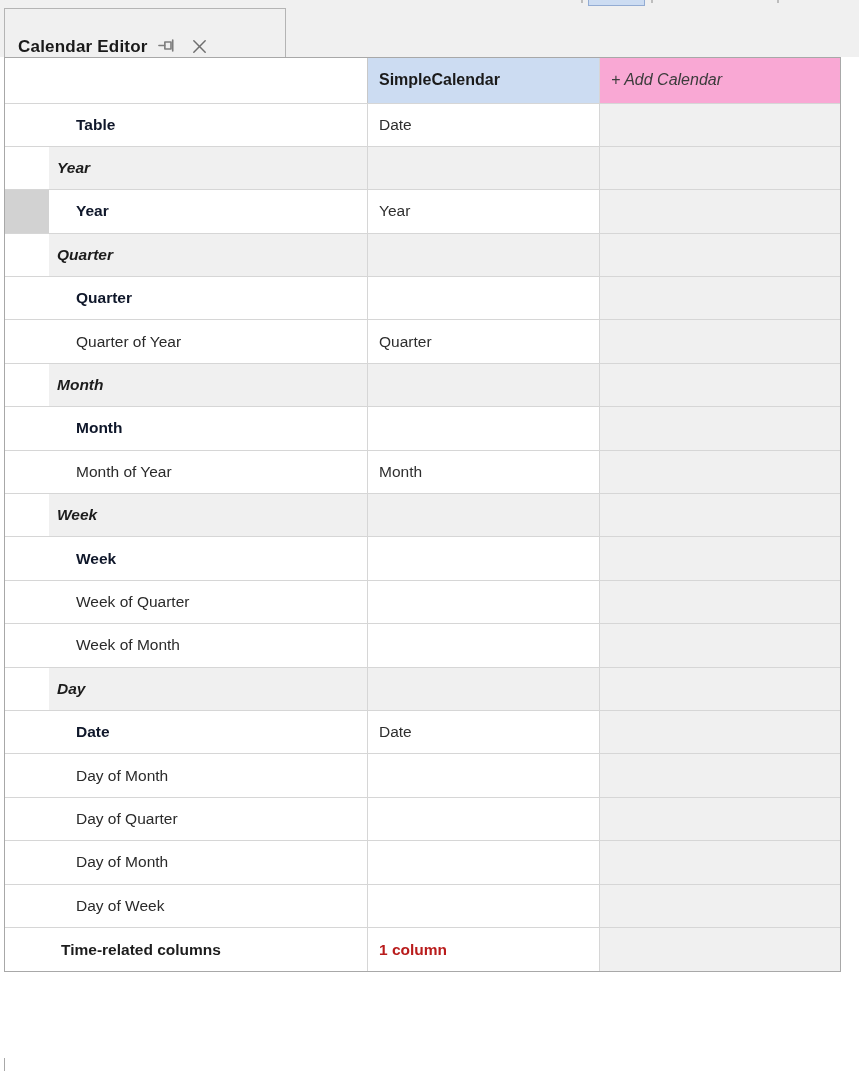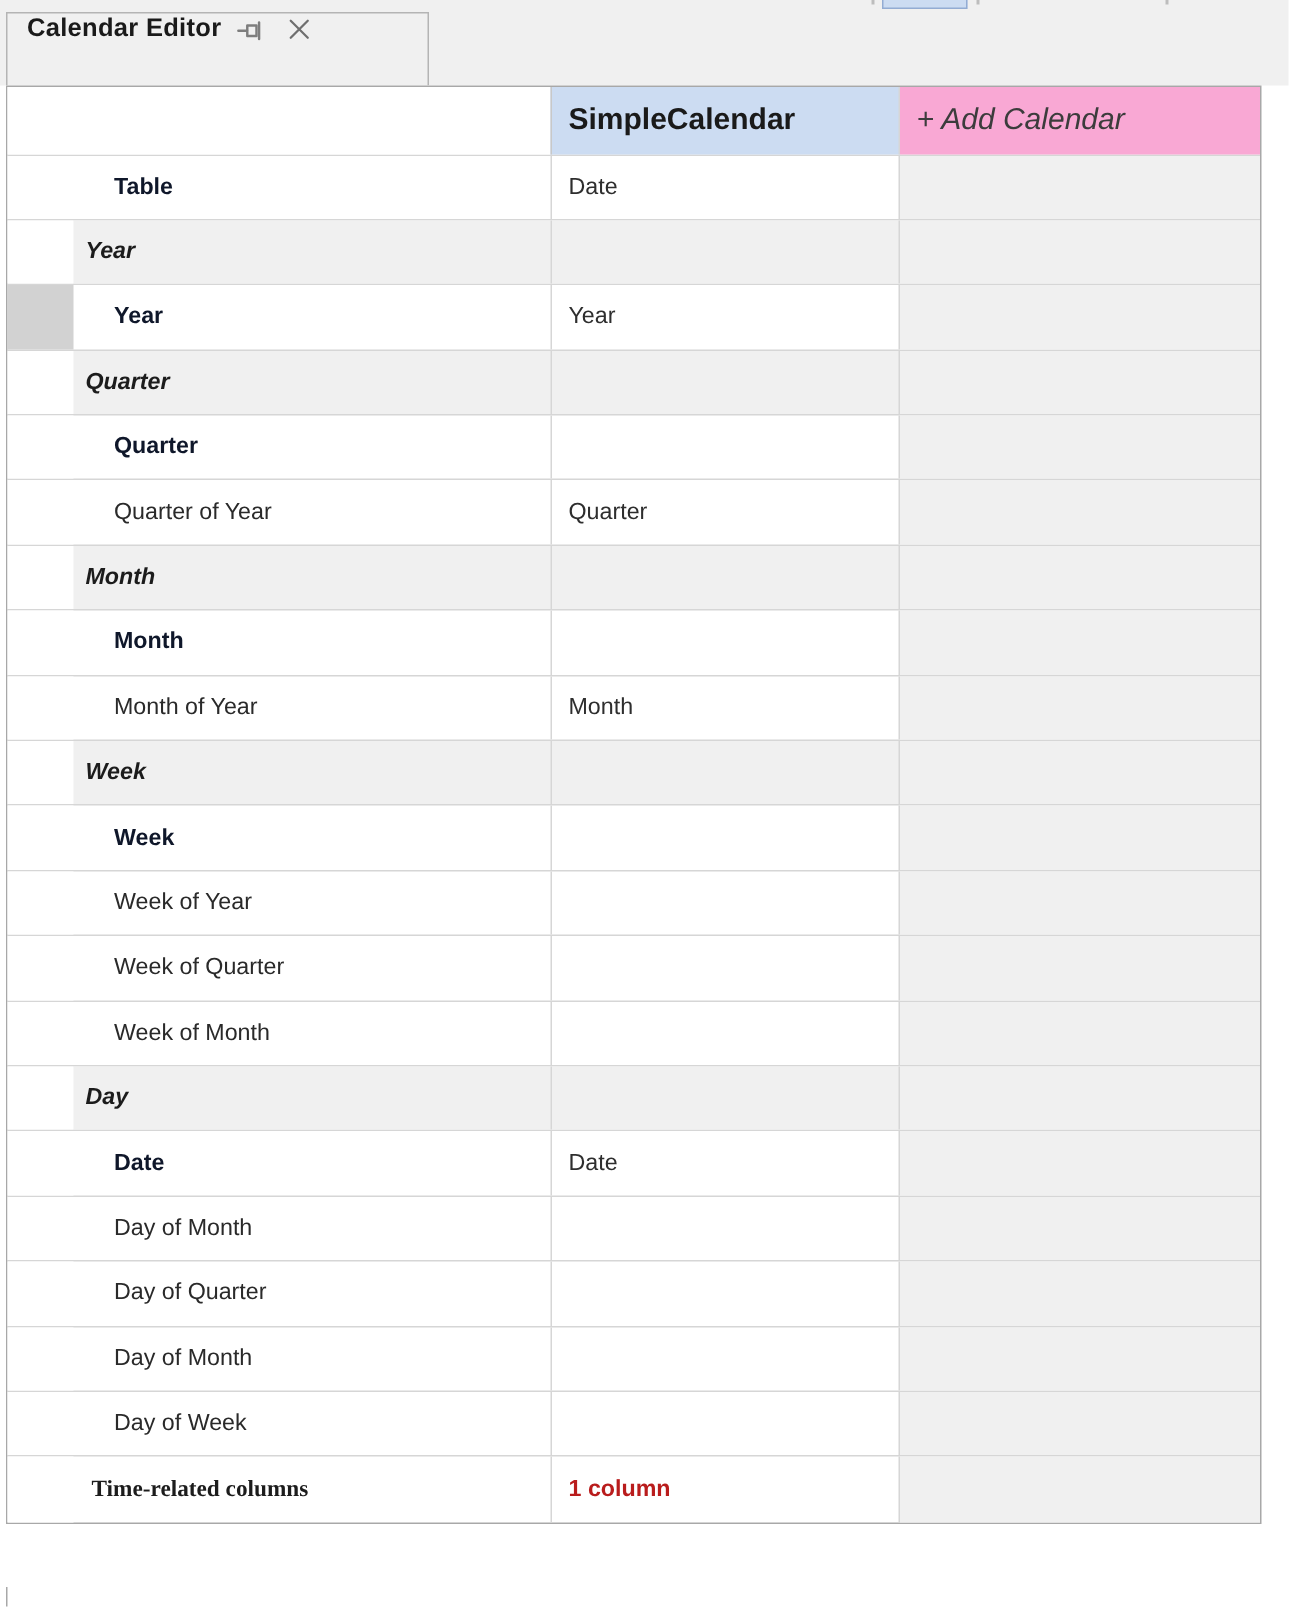--- a/index.html
+++ b/index.html
@@ -22,21 +22,21 @@
   }
   .frag-tick { position:absolute; top:0; width:2px; height:3px; background:#bdbdbd; }
   .frag-tick.t1 { left:581px; }
   .frag-tick.t2 { left:651px; }
   .frag-tick.t3 { left:777px; }
 
   .tab {
     position:absolute; left:4px; top:8px; width:282px; height:49px;
     background:#f0f0f0;
     border:1px solid #b4b4b4; border-bottom:none;
-    display:flex; align-items:flex-start;
+    display:flex; align-items:flex-end;
     padding:0 8px 0 13px; gap:9px;
   }
   .tab-title {
     font-weight:700; font-size:17px; color:#1a1a1a; letter-spacing:.2px;
     white-space:nowrap;
   }
   .tab-icon { display:flex; align-items:center; justify-content:center; cursor:default; }
   .tab-icon svg { display:block; }
 
   
@@ -49,21 +49,21 @@
   .left-tail {
     position:absolute; left:4px; top:1058px; width:1px; height:13px;
     background:#a8a8a8;
   }
 
   .row { display:flex; height:43.4px; border-bottom:1px solid #d6d6d6; }
   .row:last-child { border-bottom:none; }
   .cell { display:flex; align-items:center; overflow:hidden; white-space:nowrap; }
 
   
-  .row.header { height:45.5px; font-size:20px; }
+  .row.header { height:45.5px; font-size:16px; }
   .hlabel { width:362px; background:#ffffff; }
   .hvalue {
     width:233px; background:#ccdcf2; font-weight:700; color:#1a1a1a;
     border-left:1px solid #c8c8c8; border-right:1px solid #d6d6d6;
     padding-left:11px;
   }
   .haddcal { flex:1; background:#f9a8d4; font-style:italic; color:#3c3c3c; padding-left:11px; }
 
   
   .gutter { width:44px; background:#ffffff; }
@@ -74,21 +74,21 @@
   }
   .addcal { flex:1; background:#f0f0f0; }
 
   .row.bold .label { font-weight:700; color:#0f172a; }
 
   .row.section .label,
   .row.section .value,
   .row.section .addcal { background:#f0f0f0; }
   .row.section .label { font-style:italic; font-weight:700; padding-left:8px; color:#1c1c1c; }
 
-  .row.footer .label { font-weight:700; padding-left:12px; color:#1c1c1c;font-family:Liberation Serif, serif; }
+  .row.footer .label { font-weight:700; padding-left:12px; color:#1c1c1c; }
   .row.footer .value { font-weight:700; color:#b91c1c; }
 
   .row.selected .gutter { background:#d2d2d2; }
 </style>
 </head>
 <body>
 
 <div class="top-strip">
   <div class="frag-blue"></div>
   <div class="frag-tick t1"></div>
@@ -181,26 +181,20 @@
         <div class="cell addcal"></div>
       </div>
       <div class="row property bold">
         <div class="cell gutter"></div>
         <div class="cell label">Week</div>
         <div class="cell value"></div>
         <div class="cell addcal"></div>
       </div>
       <div class="row property">
         <div class="cell gutter"></div>
-        <div class="cell label">Week of Year</div>
-        <div class="cell value"></div>
-        <div class="cell addcal"></div>
-      </div>
-      <div class="row property">
-        <div class="cell gutter"></div>
         <div class="cell label">Week of Quarter</div>
         <div class="cell value"></div>
         <div class="cell addcal"></div>
       </div>
       <div class="row property">
         <div class="cell gutter"></div>
         <div class="cell label">Week of Month</div>
         <div class="cell value"></div>
         <div class="cell addcal"></div>
       </div>

